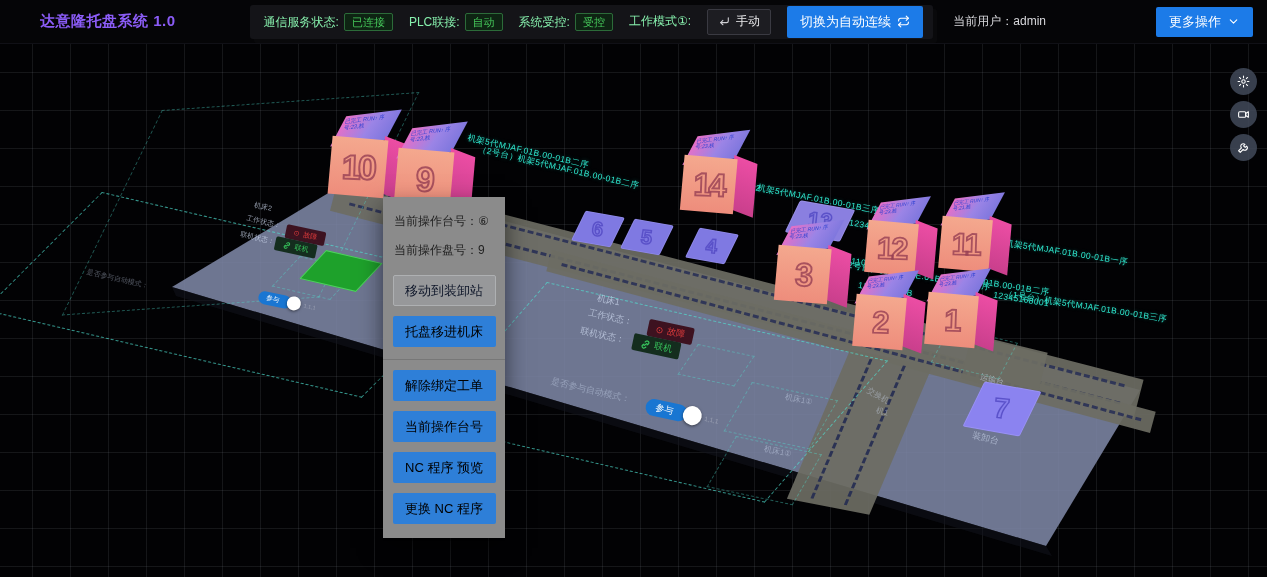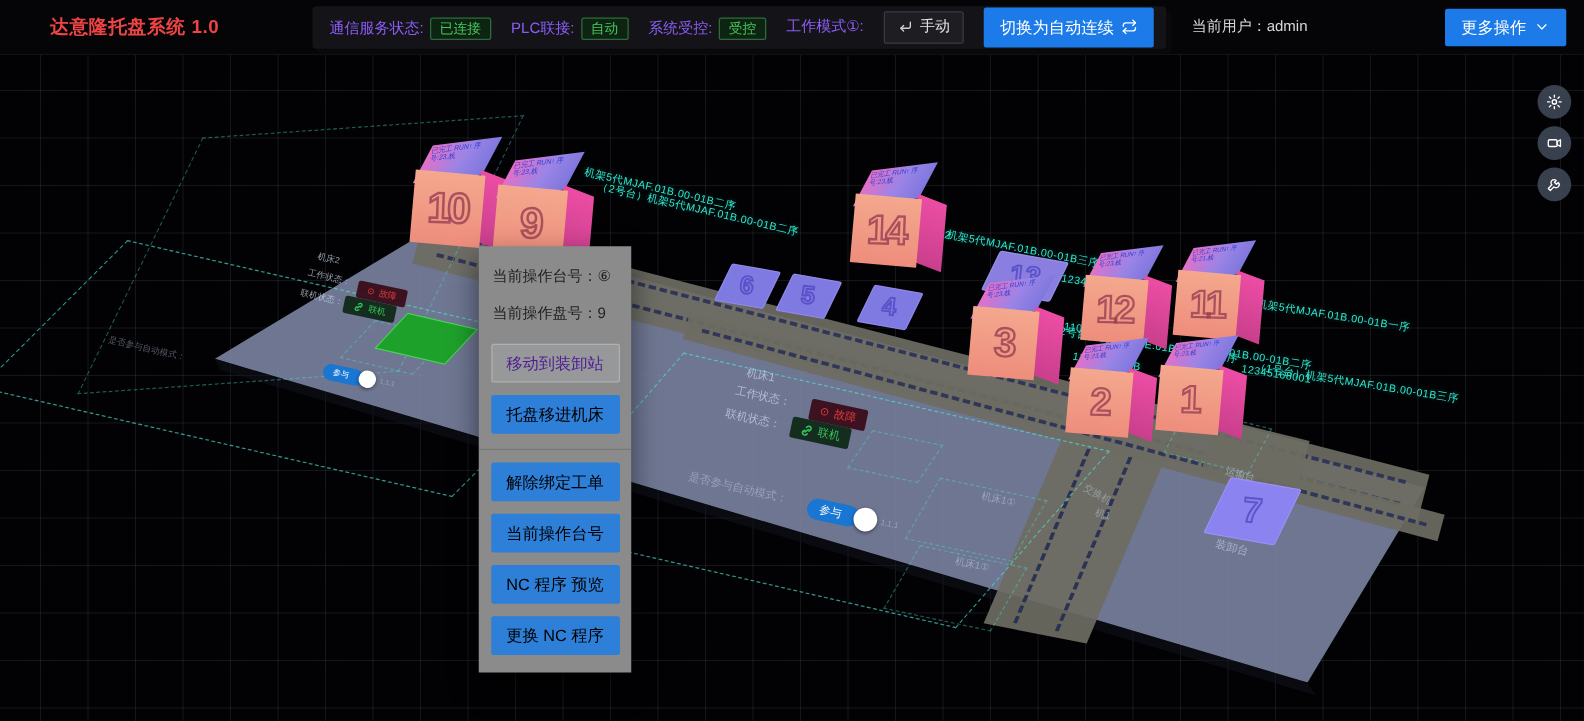--- a/index.html
+++ b/index.html
@@ -2,24 +2,24 @@
 <html><head>
 <meta charset="utf-8">
 <style>
   *{margin:0;padding:0;box-sizing:border-box}
   html,body{width:1267px;height:577px;background:#020204;overflow:hidden;
     font-family:"Liberation Sans","DejaVu Sans",sans-serif;}
 
   
   .topbar{position:absolute;left:0;top:0;width:1267px;height:44px;background:#050507;
     border-bottom:1px solid #101016;display:flex;align-items:center;padding:0 14px;z-index:90}
-  .app-title{color:#ef4444;font-size:15px;font-weight:bold;letter-spacing:.5px;margin-left:26px}
+  .app-title{color:#8b5cf6;font-size:15px;font-weight:bold;letter-spacing:.5px;margin-left:26px}
   .status-group{display:flex;align-items:center;gap:16px;background:#141418;border-radius:3px;
     height:34px;padding:0 10px 0 14px;margin-left:74px;box-shadow:4px 4px 0 rgba(10,10,12,.8)}
-  .st-label{color:#8b5cf6;font-size:12px}
+  .st-label{color:#86efac;font-size:12px}
   .st-badge{font-size:11px;color:#45c75a;background:#0e2413;border:1px solid #2c6b39;
     padding:2px 7px;border-radius:2px;margin-left:5px}
   .btn-dark{display:inline-flex;align-items:center;gap:5px;background:#1d1d22;border:1px solid #3a3a42;
     color:#e8e8ea;font-size:12px;height:26px;padding:0 10px;border-radius:2px;cursor:pointer}
   .btn-blue{display:inline-flex;align-items:center;gap:6px;background:#1c7be8;border:none;color:#fff;
     font-size:13px;height:32px;padding:0 13px;border-radius:2px;cursor:pointer}
   .user-text{margin-left:auto;color:#d8d8dc;font-size:12px}
   .more-btn{margin-left:110px;height:30px}
   .icn{width:13px;height:13px;stroke:#fff;stroke-width:2;fill:none;stroke-linecap:round;stroke-linejoin:round}
   .icn-dim{stroke:#cfcfd4}
@@ -81,21 +81,21 @@
     box-shadow:inset 0 0 0 1px rgba(255,255,255,.12)}
   .t-num{font-weight:bold;color:rgba(127,121,226,.2);-webkit-text-stroke:1.5px rgba(84,74,196,.85);
     transform:skewX(16deg) rotate(-4deg)}
 
   
   .ctx{position:absolute;left:383px;top:153px;width:122px;background:#8b8b8b;z-index:60;
     padding:10px 0 14px;box-shadow:0 10px 22px rgba(0,0,0,.55),0 3px 0 rgba(0,0,0,.25)}
   .ctx-row{color:#222;font-size:12px;padding:6px 10px 6px 11px;white-space:nowrap}
   .ctx-btn{display:block;width:103px;margin:10px auto 0;height:31px;border-radius:2px;border:none;
     font-size:13px;color:#000000;background:#2e7fd8;cursor:pointer;white-space:nowrap}
-  .ctx-btn.disabled{background:#97989a;border:1px solid #aeb0b2;color:#4c1d95;cursor:default}
+  .ctx-btn.disabled{background:#97989a;border:1px solid #aeb0b2;color:#0f172a;cursor:default}
   .ctx-sep{border-top:1px solid #777;margin-top:12px}
 
   
   .fab{position:absolute;right:10px;width:27px;height:27px;border-radius:50%;z-index:70;
     background:rgba(66,74,90,.85);display:flex;align-items:center;justify-content:center;cursor:pointer}
 </style>
 </head>
 <body>
 
 <div class="topbar">

